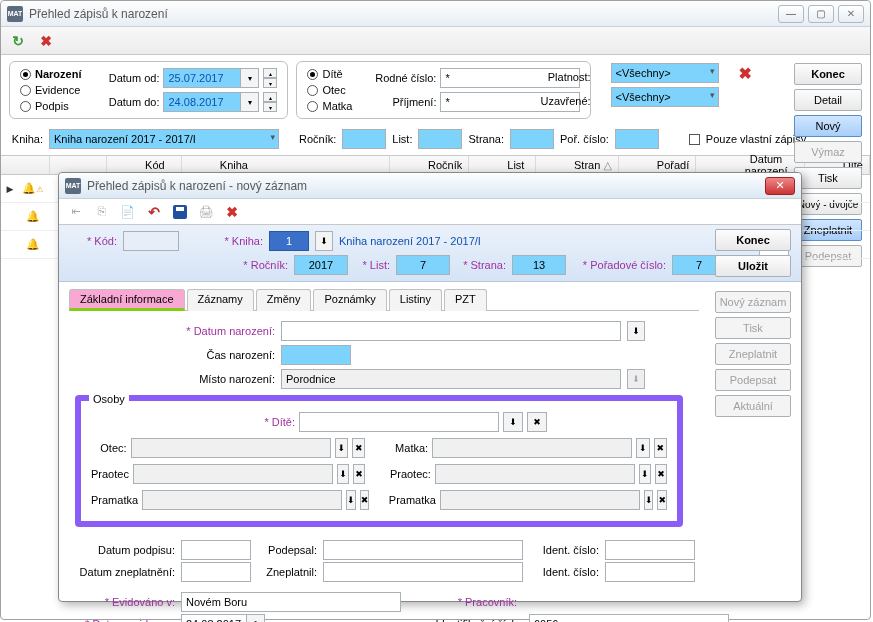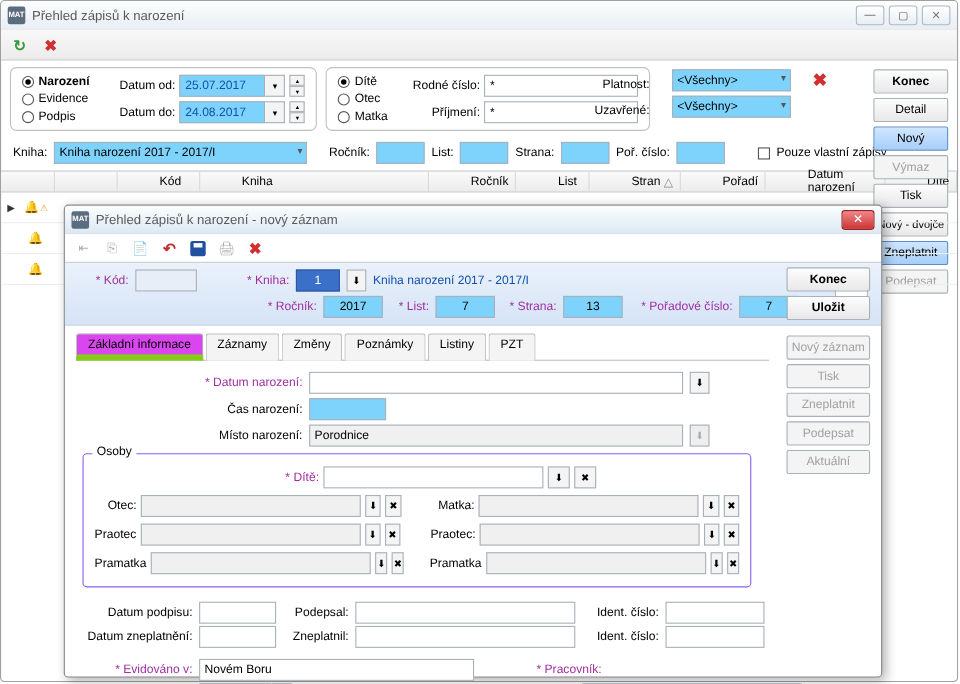--- a/index.html
+++ b/index.html
@@ -168,21 +168,21 @@
   }
   .grid-header > div { border-right: 1px solid #dadada; padding: 0 6px; height: 100%; display:flex; align-items:center;margin-left:32px; }
   .grid-body { position: relative; }
   .grid-row { display:flex; height: 28px; align-items: center; border-bottom: 1px solid #eee; }
   .row-marker { width: 18px; display:flex; align-items:center; justify-content:center; }
   .row-marker::before { content:"▶"; color:#333; font-size:9px; }
   .bell { color: #e0a030; }
 
   
   .modal {
-    left: 58px; top: 186px; width: 744px; height: 430px;
+    left: 58px; top: 172px; width: 744px; height: 430px;
     background: #fff;
     border: 1px solid #888;
     box-shadow: 3px 3px 10px rgba(0,0,0,0.3);
   }
   .modal .titlebar { background: linear-gradient(#fcfefe,#dce8f4); }
   .modal .win-close {
     width: 30px; height: 18px;
     background: linear-gradient(#e88,#c33);
     border: 1px solid #a02020;
     border-radius: 3px;
@@ -238,31 +238,31 @@
     padding: 3px 10px;
     border: 1px solid #c0c0c0;
     border-bottom: none;
     background: #f4f4f4;
     border-radius: 3px 3px 0 0;
     cursor: pointer;
     font-size: 11px;
     position: relative;
     top: 1px;
   }
-  .tab.active { background: #d946ef; border-bottom: 6px solid #84cc16; }
+  .tab.active { background: #f9a8d4; border-bottom: 3px solid #84cc16; }
 
   .form-area { padding: 8px 16px; }
   .form-row { display:flex; align-items:center; gap:6px; height: 24px; }
   .form-row .flabel { width: 120px; text-align: right; }
   .long-field { width: 340px; height: 20px; border:1px solid #a8b0b8; background:#fff; padding:0 4px; display:flex; align-items:center; }
   .long-field.disabled { background:#f0f0f0; }
   .arrow-btn { width:18px; height:20px; border:1px solid #a8b0b8; background:#f4f4f4; display:flex;align-items:center;justify-content:center; font-size:9px; cursor:pointer; }
 
   .osoby-box {
-    border: 1px solid #8b5cf6;
+    border: 6px solid #8b5cf6;
     border-radius: 4px;
     margin-top: 4px;
     padding: 8px 10px 8px 10px;
     position: relative;
   }
   .osoby-box .legend {
     position:absolute; top:-8px; left:8px; background:#fff; padding:0 4px; font-size:11px;
   }
   .osoby-row { display:flex; align-items:center; height:26px; gap:4px; }
   .osoby-row .olabel { width:56px; text-align:right; }
@@ -415,21 +415,21 @@
 
   <div class="grid-header">
     <div style="width:18px;"></div>
     <div style="width:28px;"></div>
     <div style="width:50px;">Kód</div>
     <div style="width:216px;">Kniha</div>
     <div style="width:48px;">Ročník</div>
     <div style="width:40px;">List</div>
     <div style="width:56px;"><span>Stran</span>&nbsp;<span style="color:#888;">△</span></div>
     <div style="width:48px;">Pořadí</div>
-    <div style="width:92px;">Datum narození</div>
+    <div style="width:92px;text-align:center;">Datum narození</div>
     <div style="flex:1;">Dítě</div>
   </div>
   <div class="grid-body">
     <div class="grid-row">
       <div class="row-marker"></div>
       <div style="width:28px;text-align:center;"><span class="bell">🔔</span><span style="color:#e0a030;font-size:8px;">⚠</span></div>
     </div>
     <div class="grid-row">
       <div style="width:18px;"></div>
       <div style="width:28px;text-align:center;"><span class="bell">🔔</span></div>
@@ -581,21 +581,21 @@
       <span class="blab" style="width:100px;">Datum zneplatnění:</span>
       <div class="bfield" style="width:70px;"></div>
       <span class="blab" style="width:60px;">Zneplatnil:</span>
       <div class="bfield" style="width:200px;"></div>
       <span class="blab" style="width:70px;">Ident. číslo:</span>
       <div class="bfield" style="width:90px;"></div>
     </div>
     <div style="height:8px;"></div>
     <div class="brow">
       <span class="blab req" style="width:100px;">* Evidováno v:</span>
-      <div class="bfield" style="width:250px;text-align:right;">Novém Boru</div>
+      <div class="bfield" style="width:220px;text-align:right;">Novém Boru</div>
       <span class="blab req" style="width:110px;">* Pracovník:</span>
     </div>
     <div class="brow">
       <span class="blab req" style="width:100px;">* Datum evidence:</span>
       <div class="date-group">
         <div class="bfield" style="width:66px;">24.08.2017</div>
         <div class="cal-btn">⬇</div>
       </div>
       <span style="flex:0 0 136px;"></span>
       <span class="blab" style="width:110px;">Identifikační číslo:</span>

